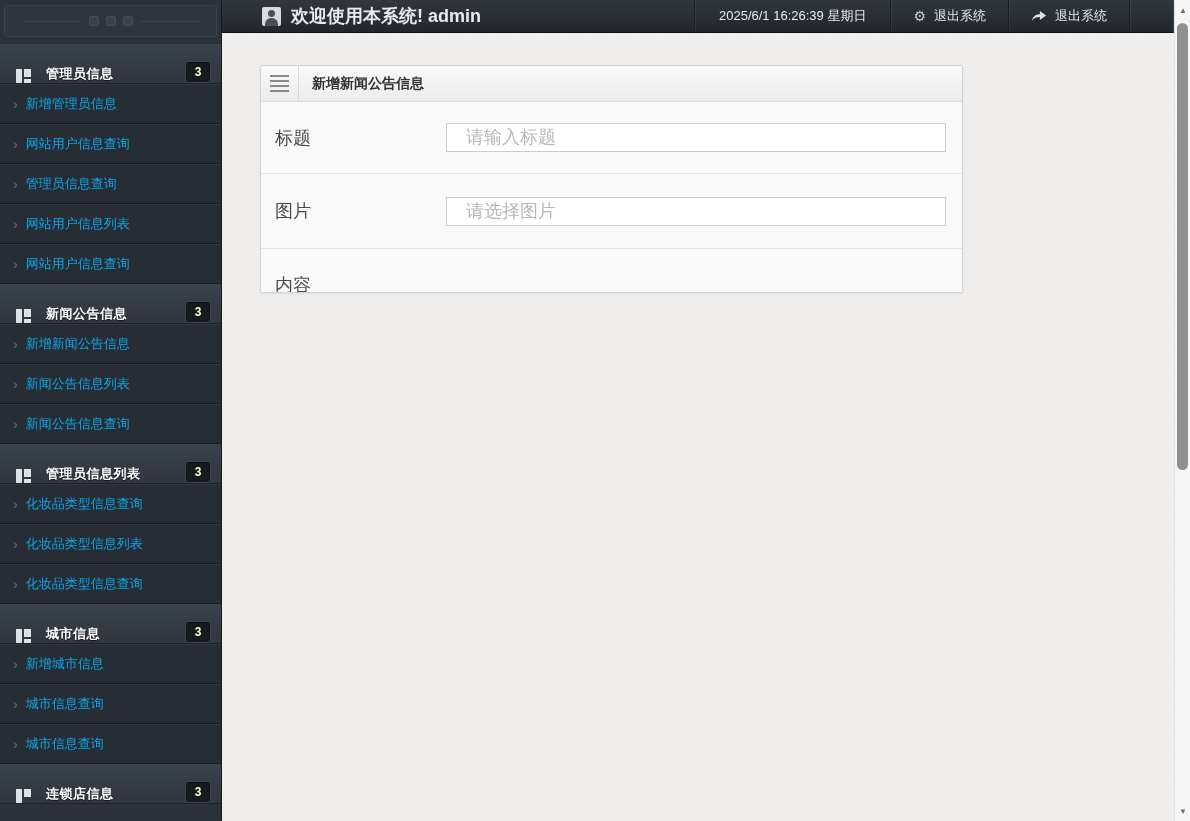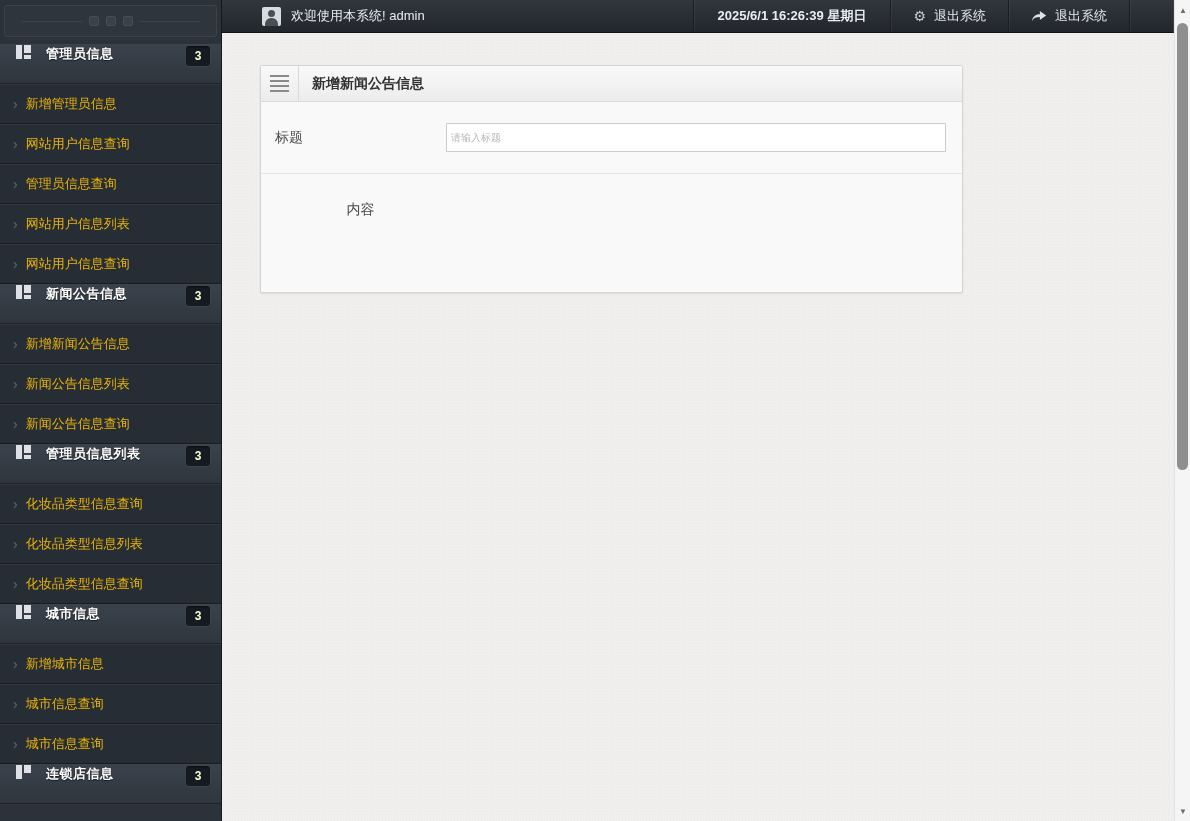--- a/index.html
+++ b/index.html
@@ -20,21 +20,21 @@
     margin:5px 4px 0 4px; height:32px;
     border:1px solid #3a424b; border-radius:3px;
     background:#2e353d;
     display:flex; align-items:center; justify-content:center; gap:7px;
     cursor:pointer; position:relative;
   }
   .sidebar-top .hline { height:1px; background:#3a424b; flex:0 0 60px; }
   .sidebar-top .sq { width:10px; height:10px; background:#39414a; border:1px solid #454d57; border-radius:2px; }
   .menu { margin-top:7px; }
   .menu-section-header {
-    height:40px; display:flex; align-items:flex-start; position:relative;
+    height:40px; display:flex; align-items:flex-end; position:relative;
     padding:0 10px 0 16px; cursor:pointer;
     background:linear-gradient(#39414b,#2f363e);
     border-top:1px solid rgba(255,255,255,0.07);
     border-bottom:1px solid rgba(0,0,0,0.45);
   }
   .menu-section-header .sec-label {
     color:#ffffff; font-size:13px; font-weight:bold; margin-left:15px;
     text-shadow:0 1px 1px rgba(0,0,0,0.6); letter-spacing:0.5px;
   }
   .grid-icon { width:15px; height:14px; position:relative; flex:0 0 15px; }
@@ -48,45 +48,45 @@
     display:flex; align-items:center; justify-content:center;
     box-shadow:inset 0 1px 2px rgba(0,0,0,0.6);
   }
   .menu-item {
     height:40px; display:flex; align-items:center; padding-left:13px;
     background:#272d34; cursor:pointer;
     border-top:1px solid rgba(255,255,255,0.05);
     border-bottom:1px solid rgba(0,0,0,0.35);
   }
   .menu-item .chev { color:#626b74; font-size:14px; margin-right:8px; line-height:1; }
-  .menu-item .item-label { color:#eab308; font-size:13px; }
+  .menu-item .item-label { color:#0ea5e9; font-size:13px; }
 
   
   .topbar {
     position:absolute; left:222px; top:0; right:16px; height:33px;
     background:linear-gradient(#31373d,#23272c);
     border-bottom:1px solid #101315; border-right:1px solid #3d434a;
     display:flex; align-items:center; color:#e4e8eb; font-size:13px;
   }
   .welcome { display:flex; align-items:center; gap:10px; padding-left:40px; }
   .avatar {
     width:19px; height:19px; background:#d9dcde; border-radius:2px;
     position:relative; overflow:hidden; flex:0 0 19px;
   }
   .avatar .head { position:absolute; left:6px; top:3px; width:7px; height:7px; border-radius:50%; background:#4a4f54; }
   .avatar .body { position:absolute; left:3px; top:11px; width:13px; height:8px; border-radius:6px 6px 0 0; background:#4a4f54; }
-  .welcome-text { font-size:13px; color:#e8ebee; }
+  .welcome-text { font-size:18px; color:#e8ebee;font-weight:bold; }
   .topbar-right { margin-left:auto; display:flex; align-items:stretch; height:100%; }
   .tb-box {
     display:flex; align-items:center; gap:8px; padding:0 22px;
     border-left:1px solid #1a1e22; box-shadow:inset 1px 0 0 rgba(255,255,255,0.06);
     white-space:nowrap;
   }
   .tb-btn { cursor:pointer; }
-  .tb-datetime { font-weight:bold; color:#eaedf0; padding:0 24px; }
+  .tb-datetime { font-weight:normal; color:#eaedf0; padding:0 24px; }
   .tb-spacer { width:44px; border-left:1px solid #1a1e22; box-shadow:inset 1px 0 0 rgba(255,255,255,0.06); }
   .gear-glyph { font-size:14px; color:#c6cbd0; line-height:1; }
   .logout-arrow { width:16px; height:12px; display:block; }
 
   
   .content {
     position:absolute; left:222px; top:33px; right:16px; bottom:0;
     background-color:#f0efed;
     background-image:radial-gradient(rgba(0,0,0,0.018) 1px, transparent 1px);
     background-size:3px 3px;
@@ -111,24 +111,24 @@
   .hamburger-box .bar { width:19px; height:2px; background:#8a8a8a; }
   .panel-title {
     display:flex; align-items:center; padding-left:13px;
     font-size:14px; font-weight:bold; color:#333;
   }
   .form-row {
     display:flex; align-items:center; padding-left:14px;
     border-top:1px solid #e4e4e4; background:#f9f9f9;
   }
   .form-row:first-child { border-top:none; }
-  .form-row .f-label { width:171px; font-size:14px; color:#4a4a4a; }
+  .form-row .f-label { width:171px; font-size:18px; color:#4a4a4a; }
   .form-row input {
     width:500px; height:29px; border:1px solid #cccccc; background:#ffffff;
-    font-size:10px; color:#444; padding:0 4px; outline:none;
+    font-size:18px; color:#444; padding:0 19px; outline:none;
     font-family:"Liberation Sans","DejaVu Sans",sans-serif;
   }
   .form-row input::placeholder { color:#b8b8b8; }
 
   
   .scrollbar {
     position:absolute; right:0; top:0; width:16px; height:821px;
     background:#f5f5f5; border-left:1px solid #e2e2e2;
   }
   .sb-up, .sb-down {
@@ -312,22 +312,26 @@
           <span class="bar"></span>
         </div>
         <div class="panel-title">新增新闻公告信息</div>
       </div>
       <div id="form-rows">
   <div class="form-row" style="height: 71px;">
     <span class="f-label">标题</span>
   <input type="text" placeholder="请输入标题" style="">
           </div>
 
-
-  <div class="form-row" style="height: 72px; text-align: center;">
+  <div class="form-row" style="height: 75px;">
+    <span class="f-label">图片</span>
+  <input type="text" placeholder="请选择图片" style="">
+          </div>
+
+  <div class="form-row" style="height: 72px;">
     <span class="f-label">内容</span>
   </div>
 </div>
     </section>
   </main>
 
   <div class="scrollbar">
     <div class="sb-up">▲</div>
     <div class="sb-thumb"></div>
     <div class="sb-down">▼</div>

